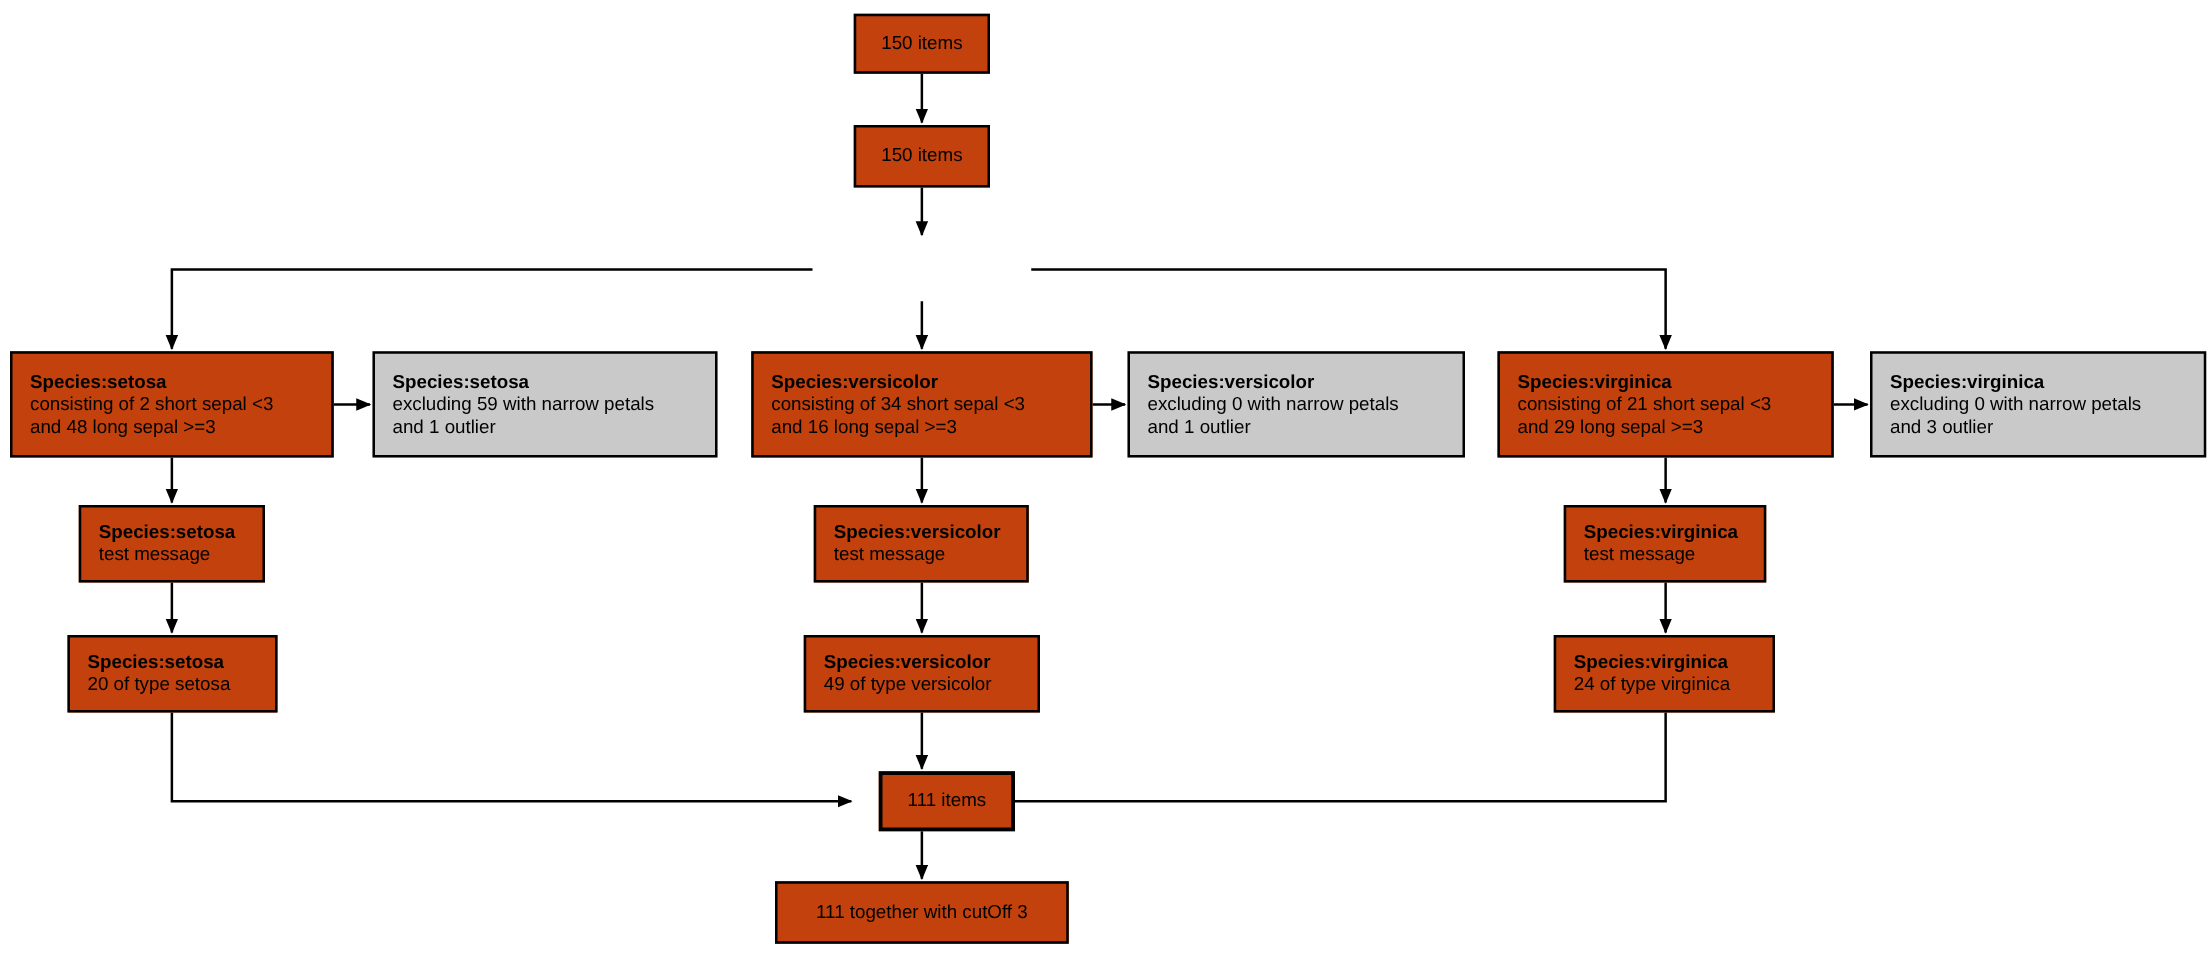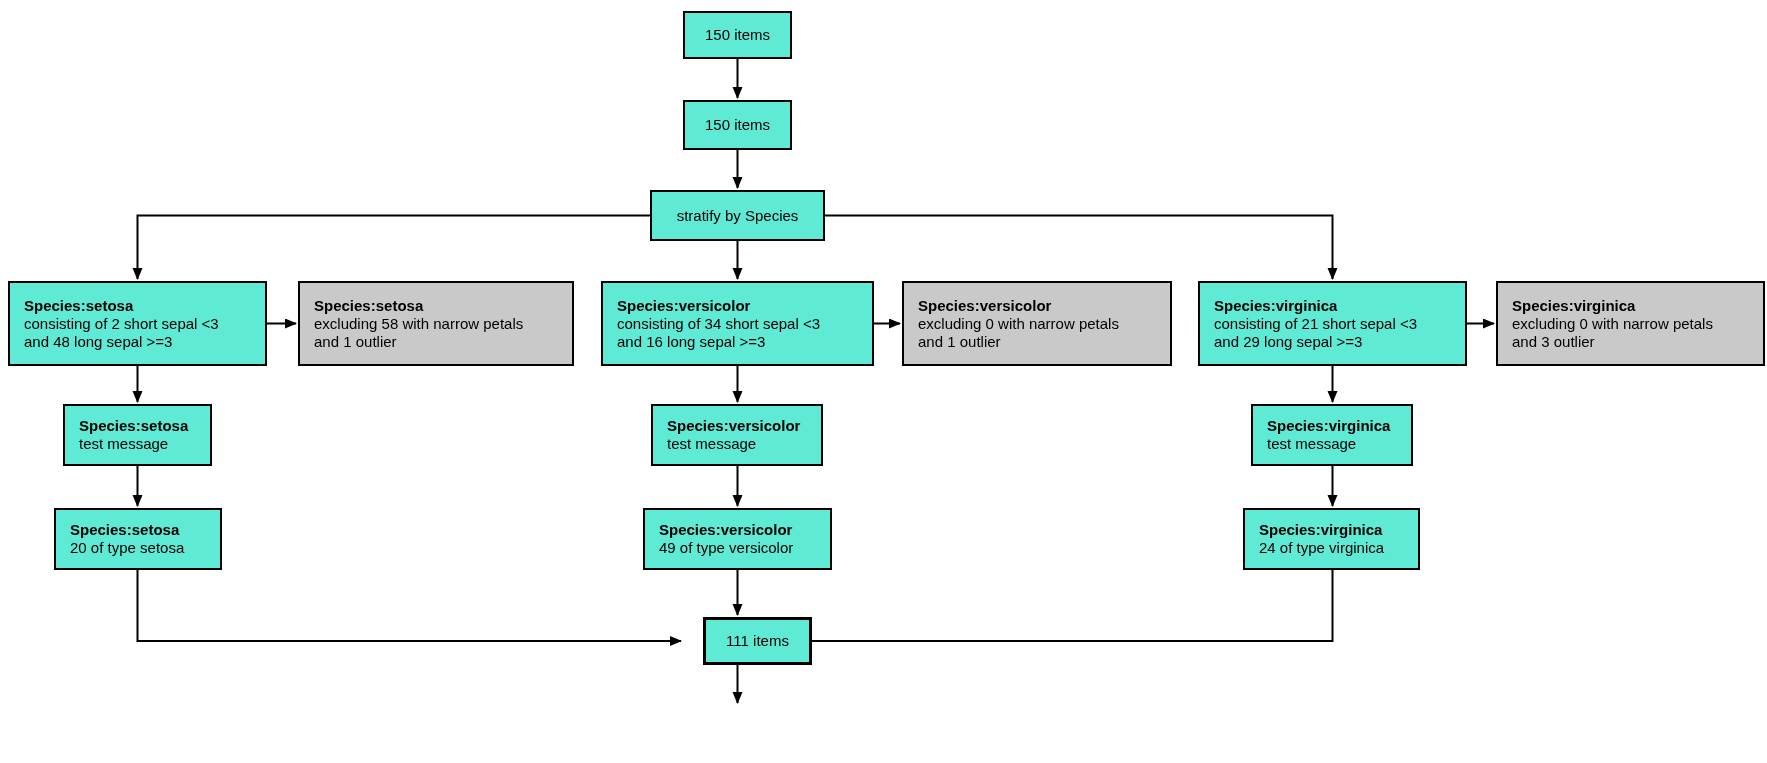--- a/index.html
+++ b/index.html
@@ -17,21 +17,21 @@
   }
   #connectors {
     position: absolute;
     left: 0; top: 0;
     width: 1767px; height: 763px;
     pointer-events: none;
   }
   .node {
     position: absolute;
     box-sizing: border-box;
-    background: #5eead4;
+    background: #c2410c;
     border: 2px solid #000000;
     color: #000000;
     font-size: 15px;
     line-height: 18px;
     display: flex;
     flex-direction: column;
     justify-content: center;
   }
   .node.centered {
     align-items: center;
@@ -95,33 +95,30 @@
   </svg>
 
   <div class="node centered" style="left:683px; top:11px; width:109px; height:48px;">
     <div>150 items</div>
   </div>
 
   <div class="node centered" style="left:683px; top:100px; width:109px; height:50px;">
     <div>150 items</div>
   </div>
 
-  <div class="node centered" style="left:650px; top:190px; width:175px; height:51px;">
-    <div>stratify by Species</div>
-  </div>
 
   <div class="node lefted" style="left:8px; top:281px; width:259px; height:85px;">
     <div class="node-title">Species:setosa</div>
     <div>consisting of 2 short sepal &lt;3</div>
     <div>and 48 long sepal &gt;=3</div>
   </div>
 
   <div class="node lefted gray" style="left:298px; top:281px; width:276px; height:85px;">
     <div class="node-title">Species:setosa</div>
-    <div>excluding 58 with narrow petals</div>
+    <div>excluding 59 with narrow petals</div>
     <div>and 1 outlier</div>
   </div>
 
   <div class="node lefted" style="left:601px; top:281px; width:273px; height:85px;">
     <div class="node-title">Species:versicolor</div>
     <div>consisting of 34 short sepal &lt;3</div>
     <div>and 16 long sepal &gt;=3</div>
   </div>
 
   <div class="node lefted gray" style="left:902px; top:281px; width:270px; height:85px;">
@@ -169,14 +166,17 @@
 
   <div class="node lefted" style="left:1243px; top:508px; width:177px; height:62px;">
     <div class="node-title">Species:virginica</div>
     <div>24 of type virginica</div>
   </div>
 
   <div class="node centered thick" style="left:683px; top:617px; width:109px; height:48px;margin-left:20px;">
     <div>111 items</div>
   </div>
 
+  <div class="node centered" style="left:620px; top:705px; width:235px; height:50px;">
+    <div>111 together with cutOff 3</div>
+  </div>
 
 </div>
 
 </body></html>

